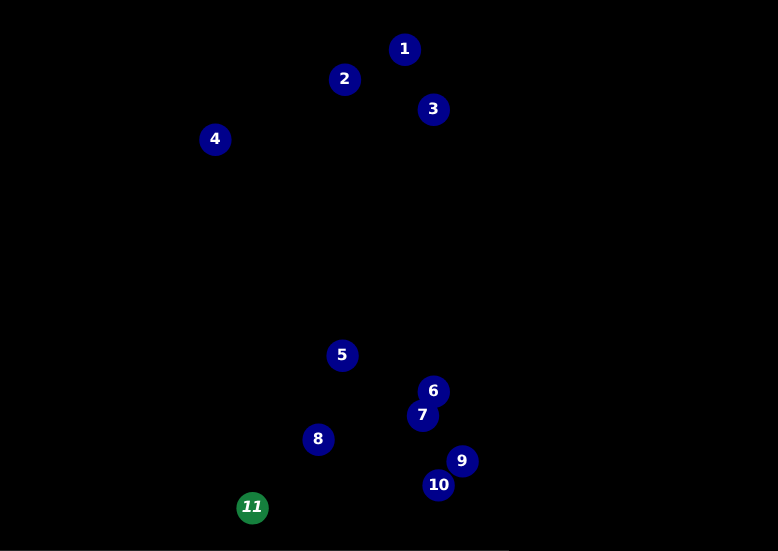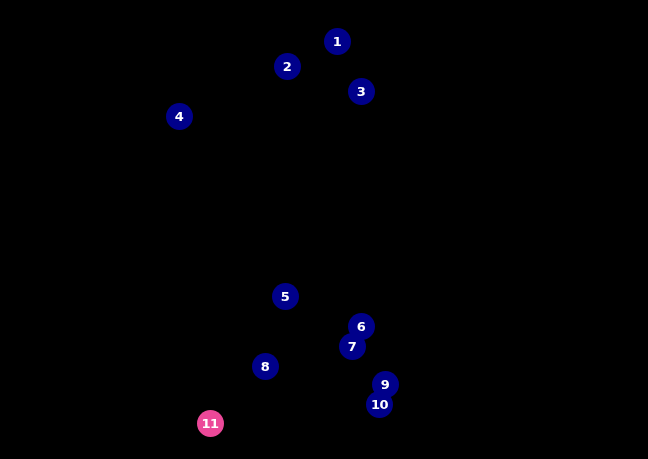--- a/index.html
+++ b/index.html
@@ -54,19 +54,19 @@
     </div>
   <div class="marker" style="left: 338.5px; top: 332.5px; width: 27px; height: 27px; background: rgb(0, 0, 139); color: rgb(255, 255, 255);">
       <span class="marker-label">7</span>
     </div>
   <div class="marker" style="left: 251.5px; top: 352.5px; width: 27px; height: 27px; background: rgb(0, 0, 139); color: rgb(255, 255, 255);">
       <span class="marker-label">8</span>
     </div>
   <div class="marker" style="left: 371.5px; top: 370.5px; width: 27px; height: 27px; background: rgb(0, 0, 139); color: rgb(255, 255, 255);">
       <span class="marker-label">9</span>
     </div>
-  <div class="marker" style="left: 366px; top: 390.5px; width: 27px; height: 27px; background: rgb(0, 0, 139); color: rgb(255, 255, 255);">
+  <div class="marker" style="left: 352px; top: 390.5px; width: 27px; height: 27px; background: rgb(0, 0, 139); color: rgb(255, 255, 255);">
       <span class="marker-label">10</span>
     </div>
-  <div class="marker" style="left: 196.5px; top: 409.5px; width: 27px; height: 27px; background: #ec4899; color: rgb(255, 255, 255);">
+  <div class="marker" style="left: 196.5px; top: 409.5px; width: 27px; height: 27px; background: #15803d; color: rgb(255, 255, 255); font-style: italic;">
       <span class="marker-label">11</span>
     </div>
 </div>
 
 </body></html>

